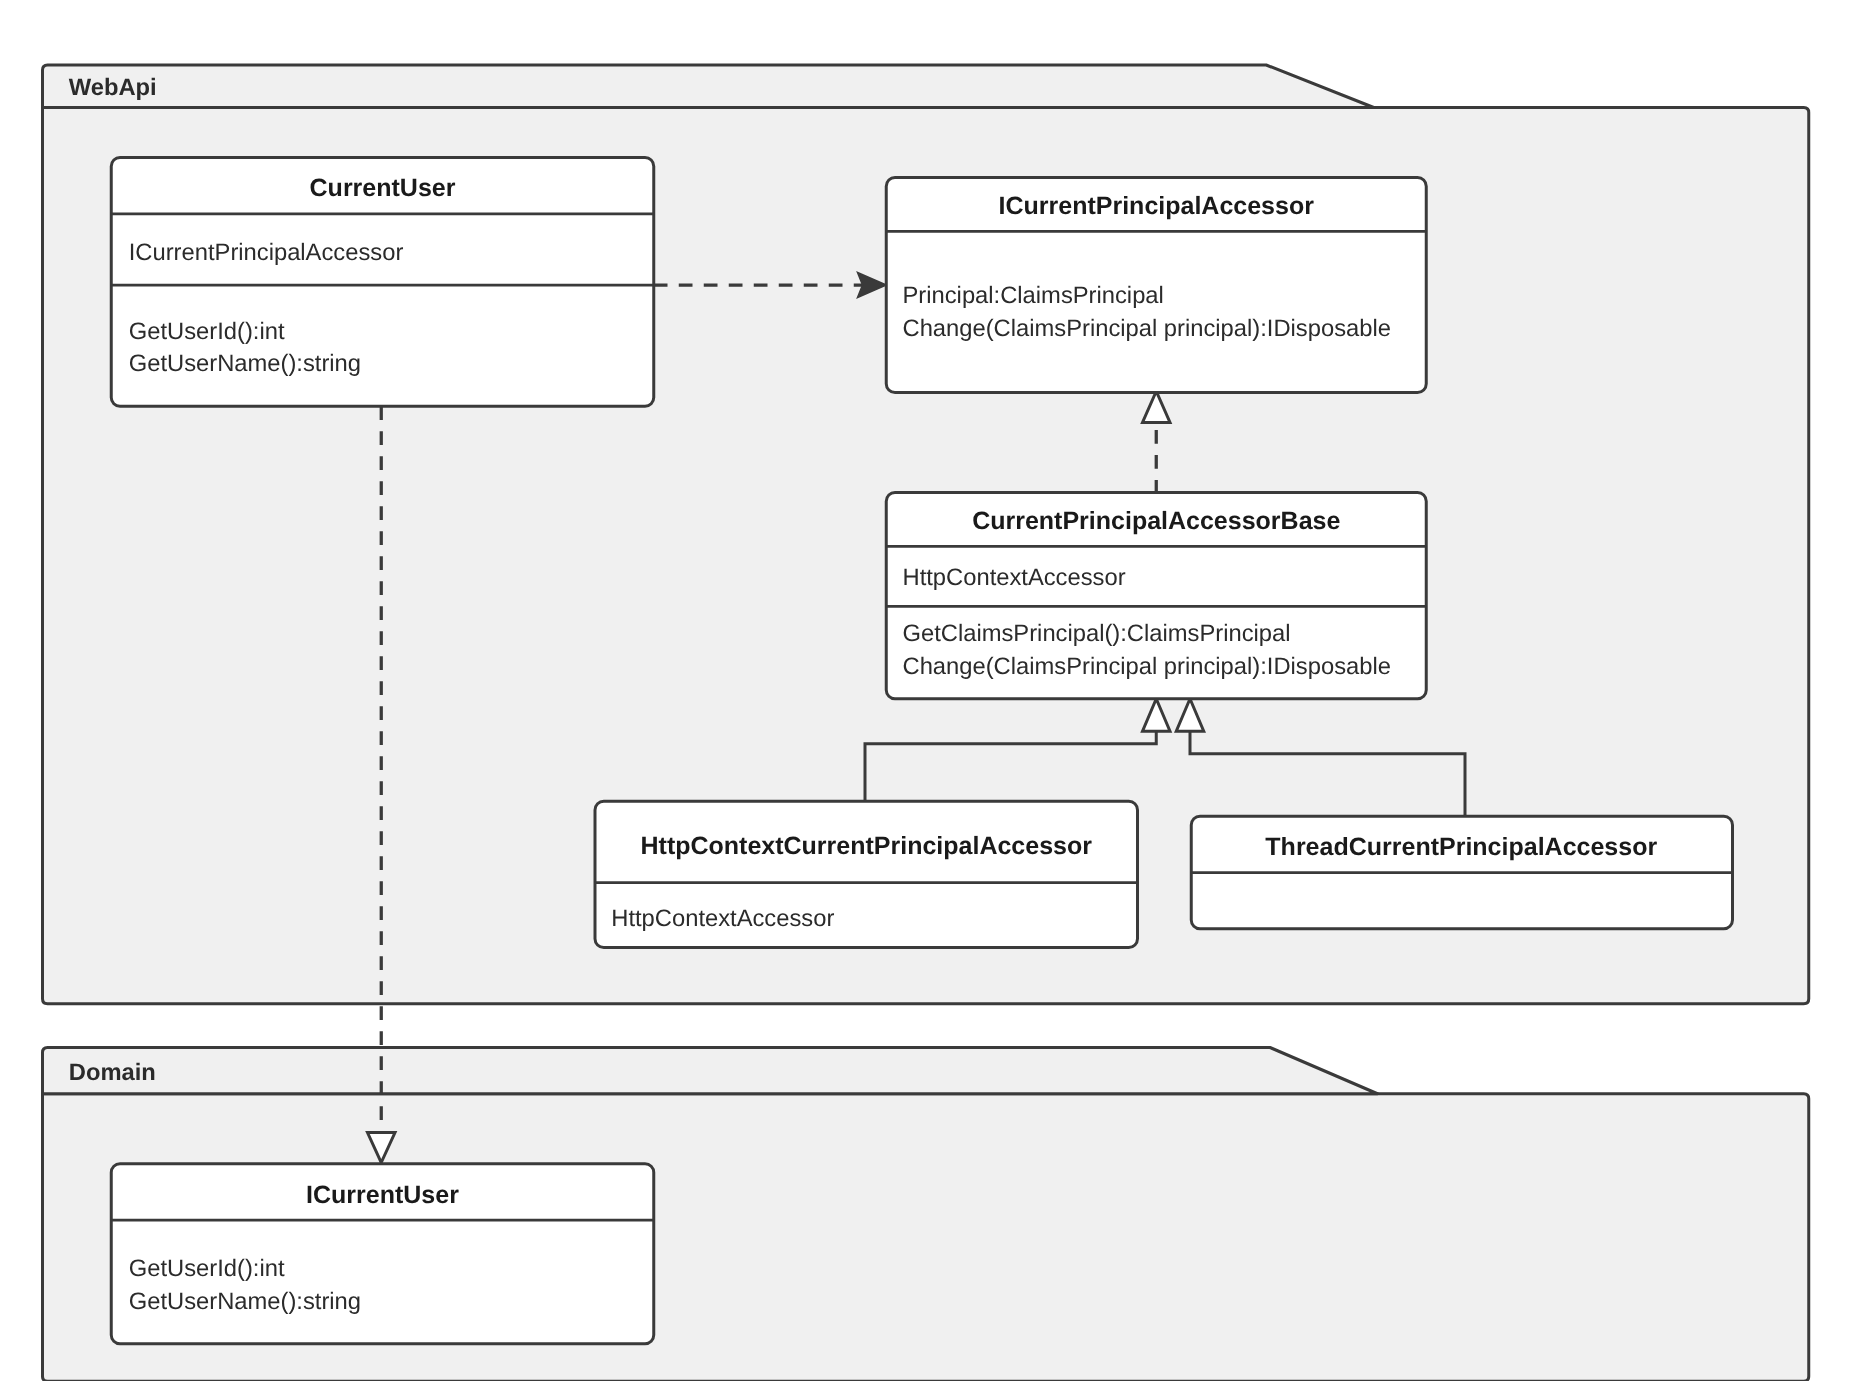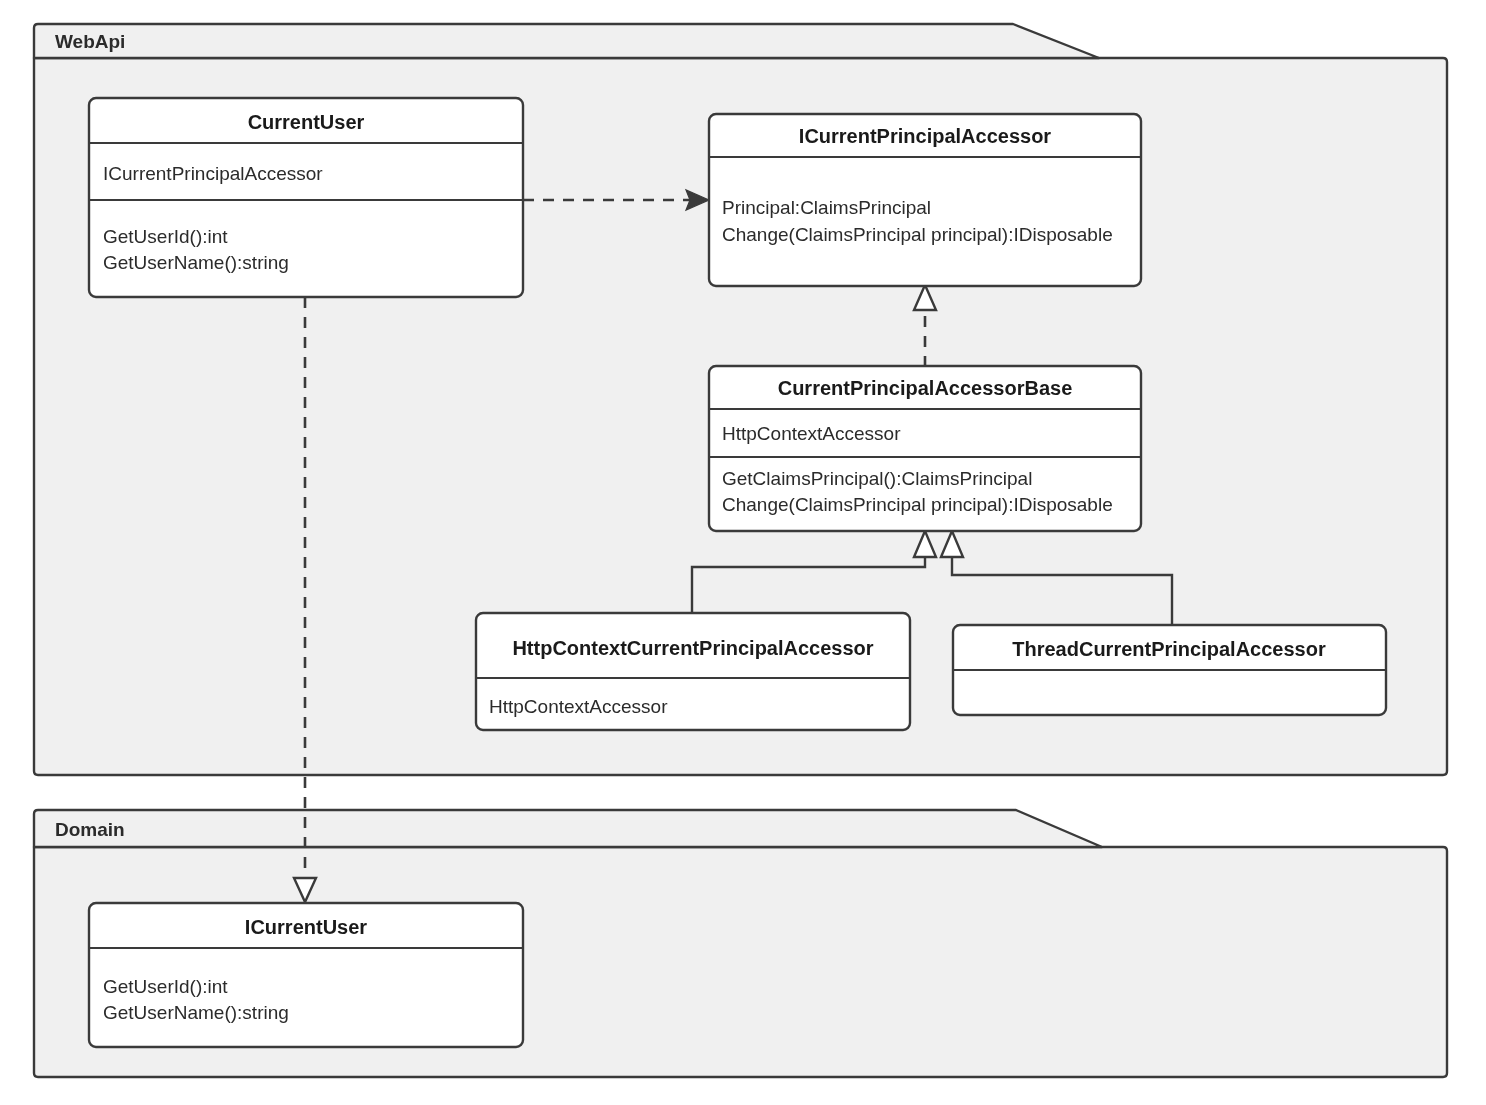--- a/index.html
+++ b/index.html
@@ -10,20 +10,21 @@
   body {
     width: 1486px;
     height: 1105px;
     font-family: "Liberation Sans", sans-serif;
     overflow: hidden;
   }
   #diagram-root {
     position: relative;
     width: 1486px;
     height: 783px;
+    margin-top: 28px;
   }
   svg.uml {
     position: absolute;
     top: 0;
     left: 0;
     width: 1486px;
     height: 1105px;
     shape-rendering: geometricPrecision;
   }
   .pkg-body {

